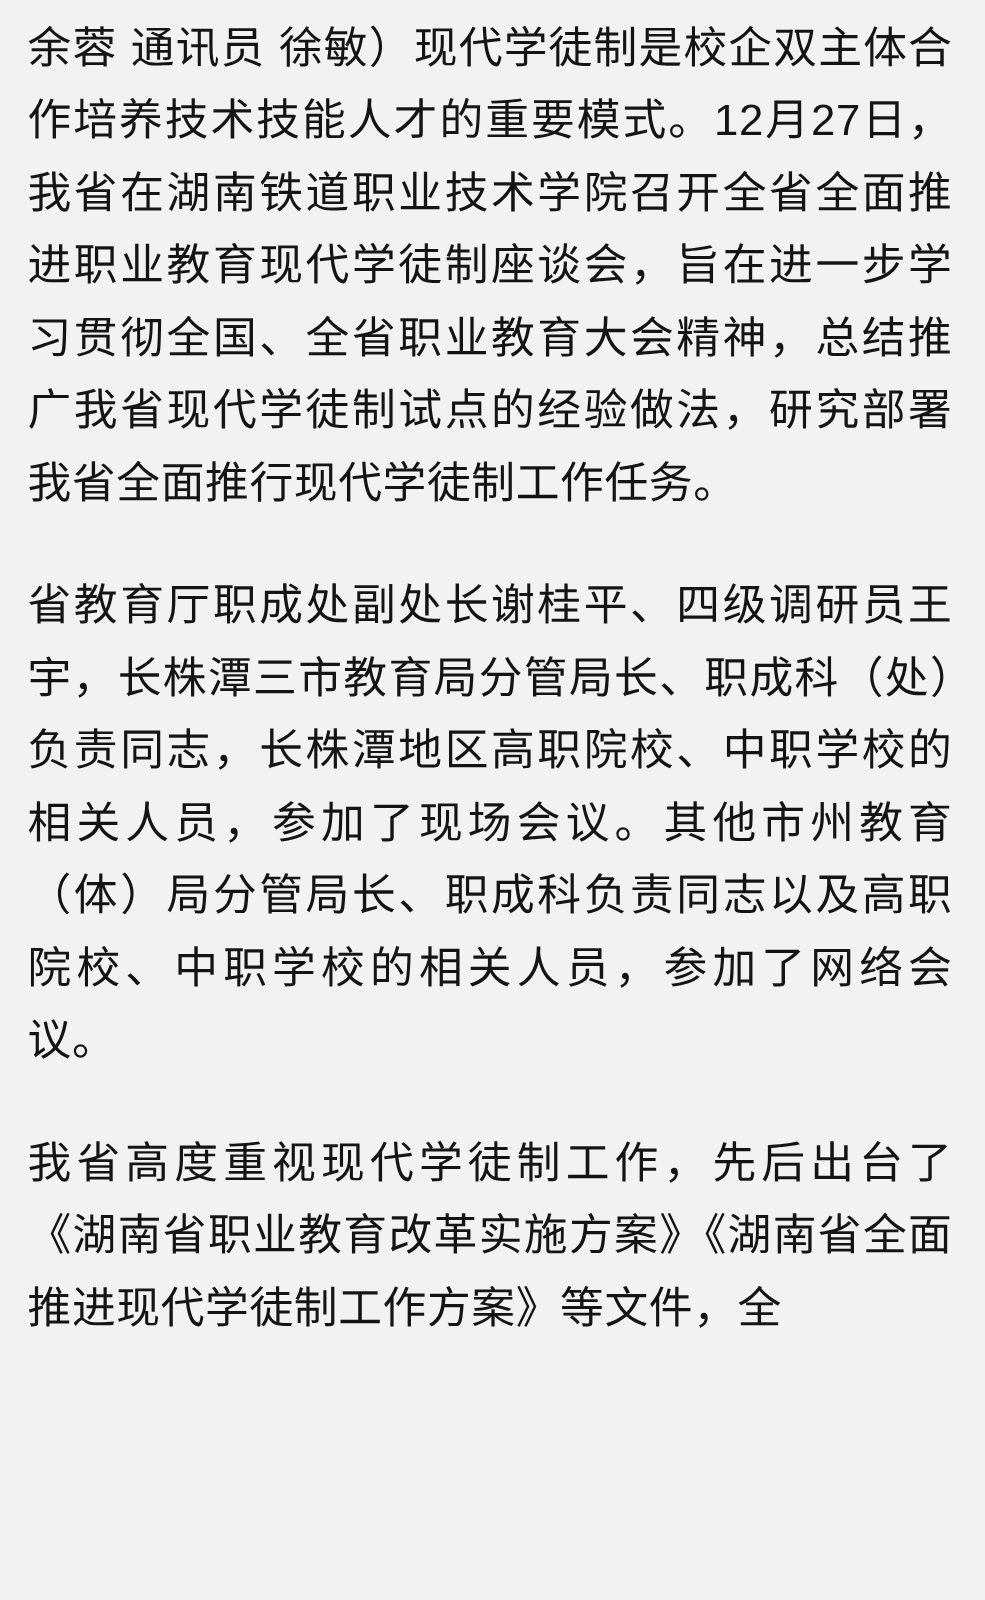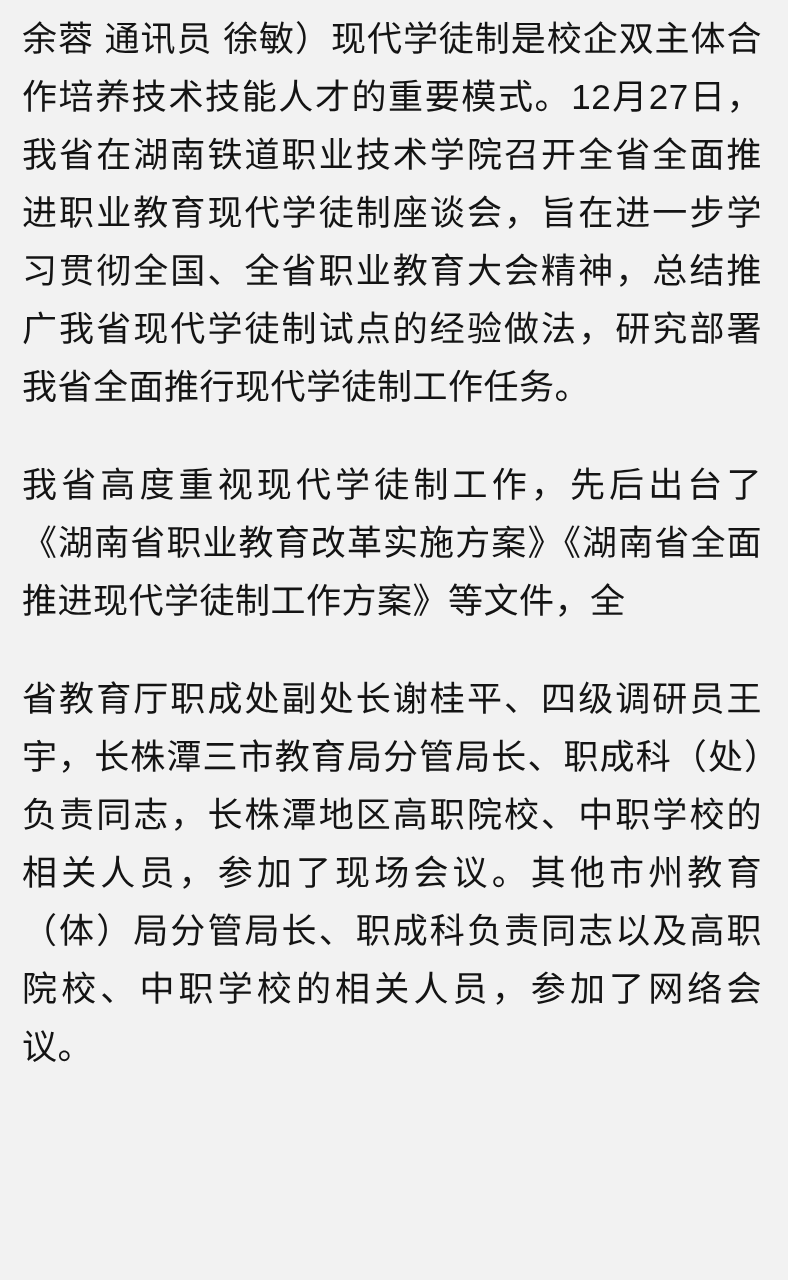--- a/index.html
+++ b/index.html
@@ -38,16 +38,16 @@
   .para:last-child {
     margin-bottom: 0;
   }
 </style>
 </head>
 <body>
 
 <div class="page">
   <article class="article">
     <p class="para">余蓉 通讯员 徐敏）现代学徒制是校企双主体合作培养技术技能人才的重要模式。12月27日，我省在湖南铁道职业技术学院召开全省全面推进职业教育现代学徒制座谈会，旨在进一步学习贯彻全国、全省职业教育大会精神，总结推广我省现代学徒制试点的经验做法，研究部署我省全面推行现代学徒制工作任务。</p>
+    <p class="para">省教育厅职成处副处长谢桂平、四级调研员王宇，长株潭三市教育局分管局长、职成科（处）负责同志，长株潭地区高职院校、中职学校的相关人员，参加了现场会议。其他市州教育（体）局分管局长、职成科负责同志以及高职院校、中职学校的相关人员，参加了网络会议。</p>
     <p class="para">我省高度重视现代学徒制工作，先后出台了《湖南省职业教育改革实施方案》《湖南省全面推进现代学徒制工作方案》等文件，全</p>
-    <p class="para">省教育厅职成处副处长谢桂平、四级调研员王宇，长株潭三市教育局分管局长、职成科（处）负责同志，长株潭地区高职院校、中职学校的相关人员，参加了现场会议。其他市州教育（体）局分管局长、职成科负责同志以及高职院校、中职学校的相关人员，参加了网络会议。</p>
   </article>
 </div>
 
 </body></html>

